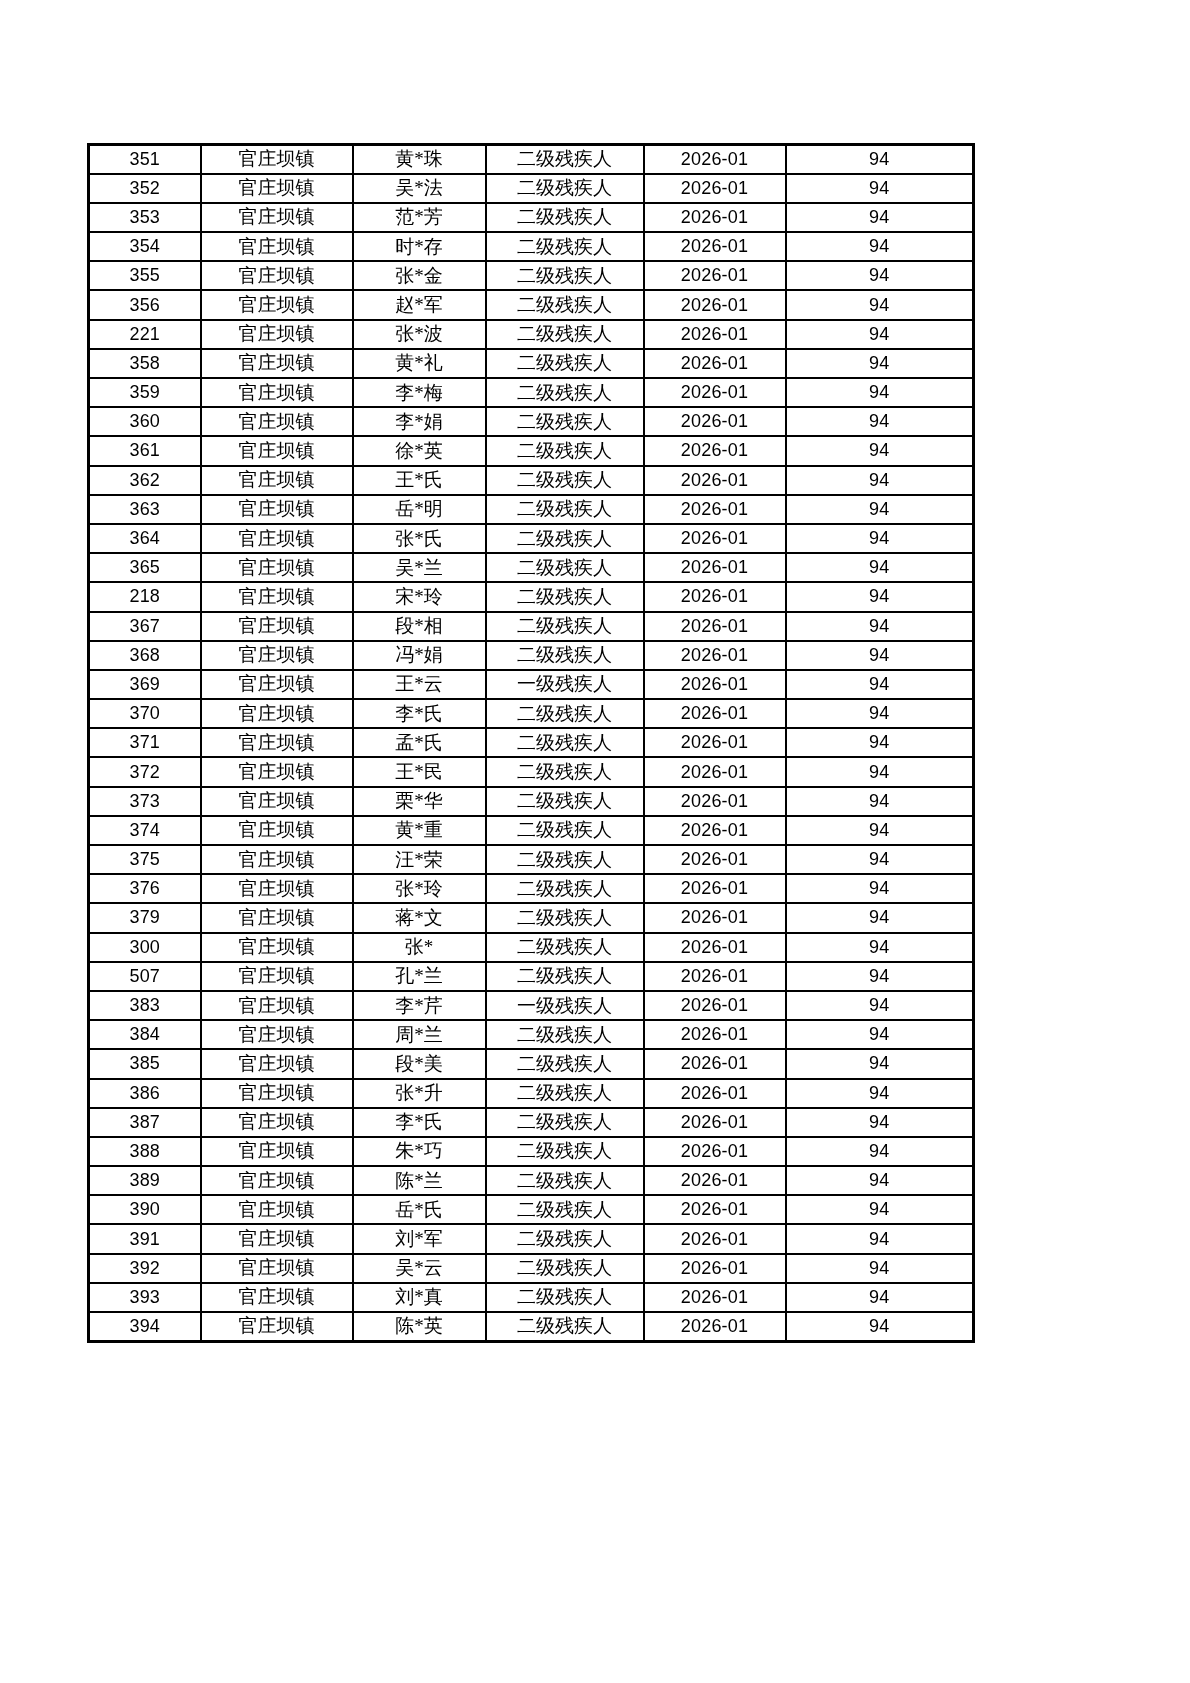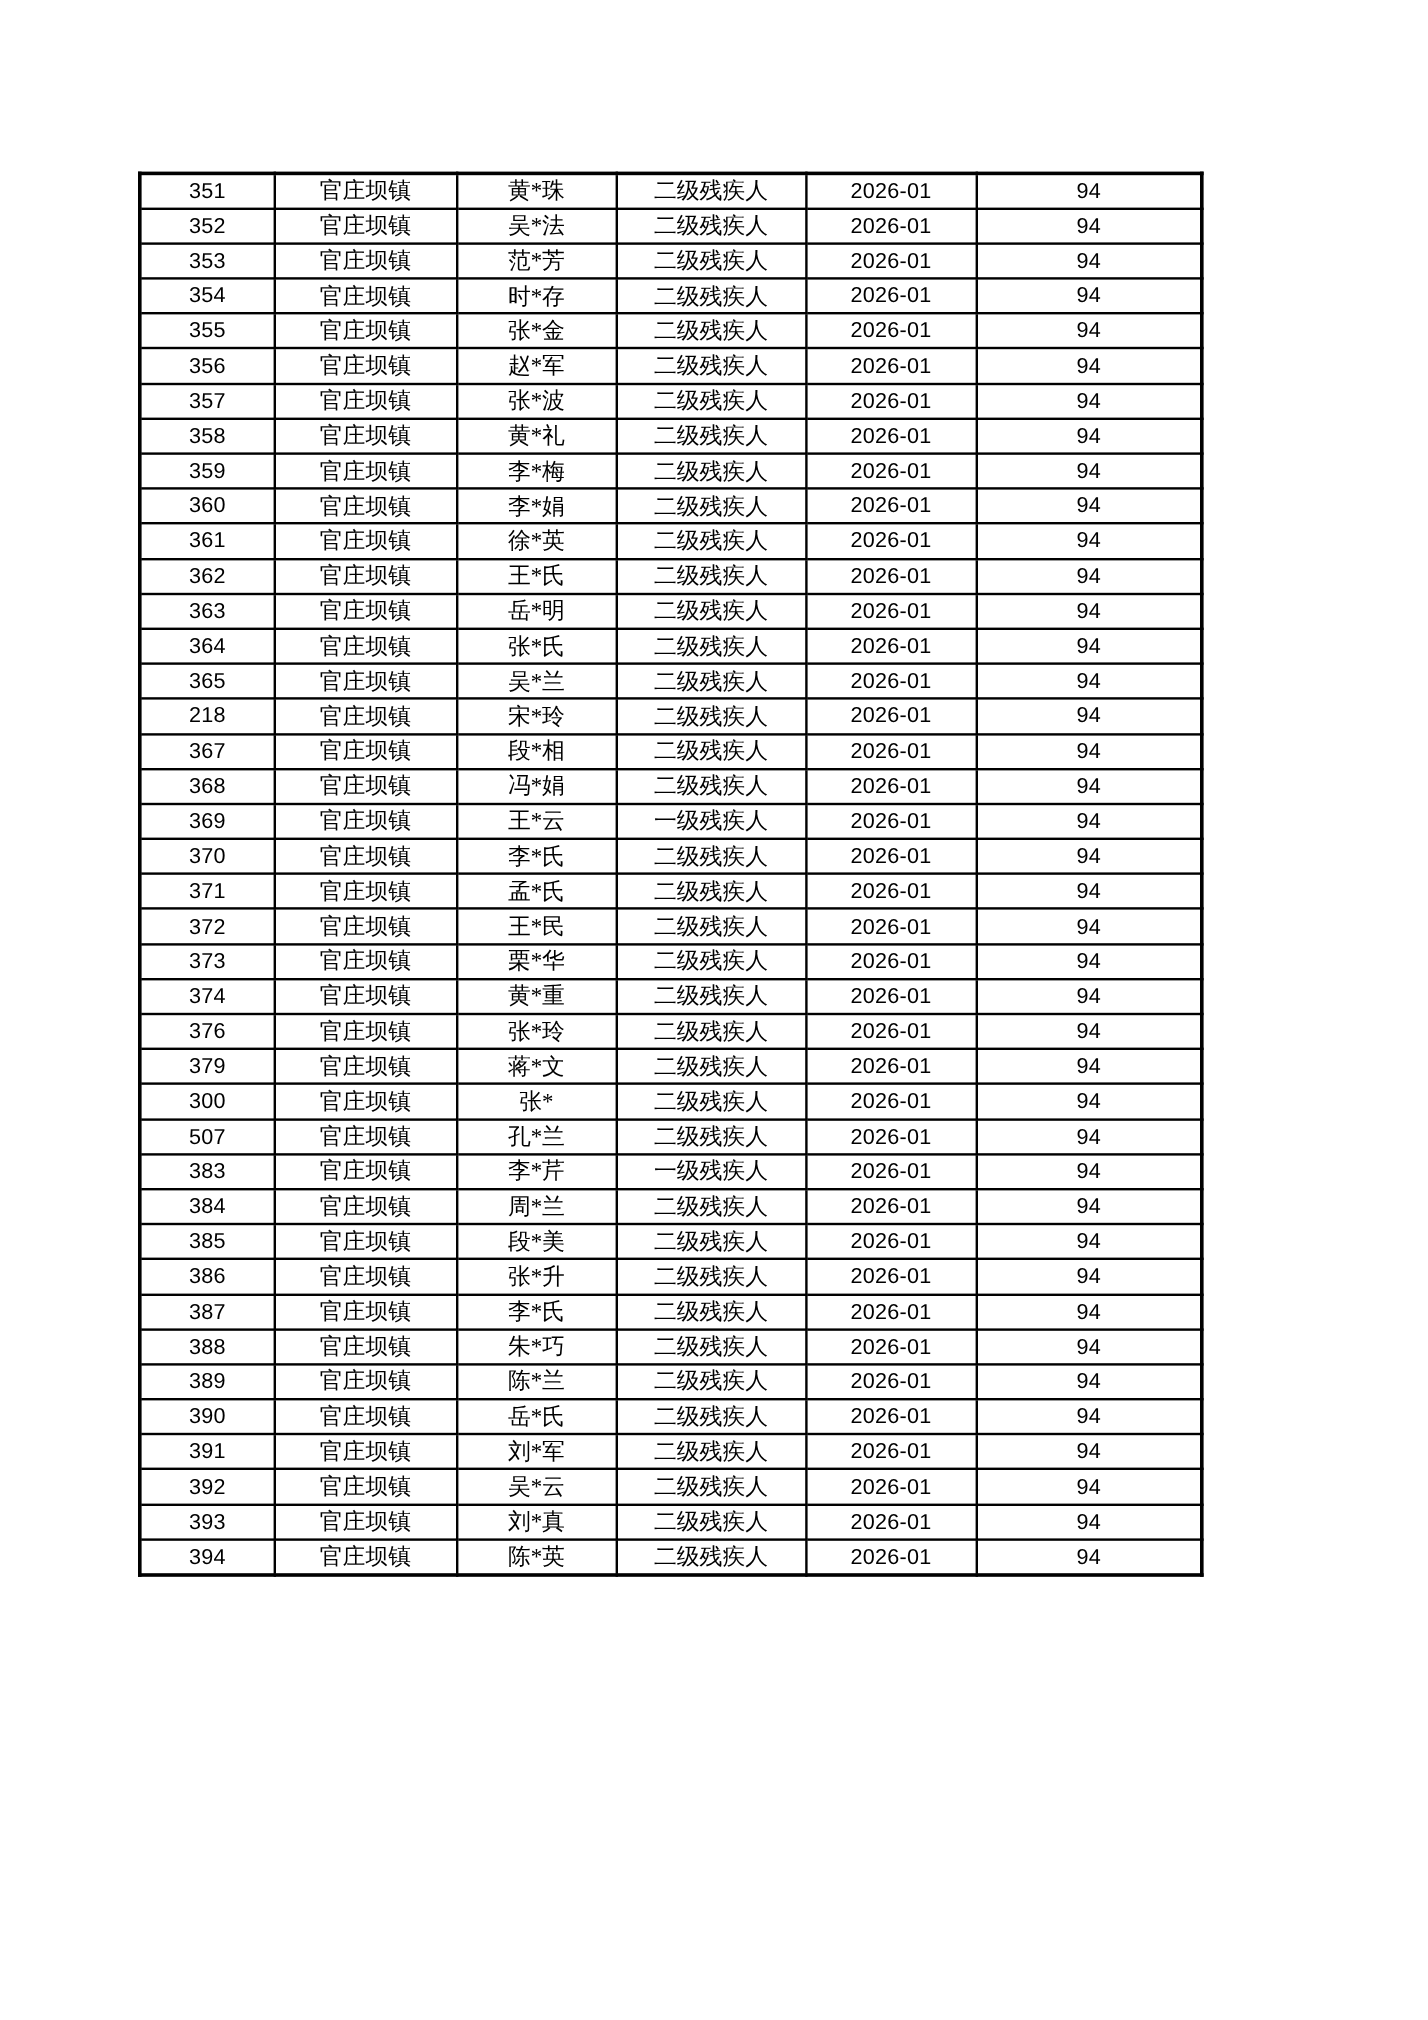--- a/index.html
+++ b/index.html
@@ -10,21 +10,21 @@
   }
   .page {
     position: relative;
     width: 1190px;
     height: 1683px;
     background: #ffffff;
     overflow: hidden;
   }
   table.roster {
     position: absolute;
-    left: 115px;
+    left: 87px;
     top: 143px;
     width: 885px;
     border-collapse: collapse;
     table-layout: fixed;
     border: 3px solid #000000;
   }
   table.roster td {
     border: 2px solid #000000;
     height: 29.2px;
     text-align: center;
@@ -107,21 +107,21 @@
     </tr>
         <tr>
       <td class="num">356</td>
       <td class="cjk">官庄坝镇</td>
       <td class="cjk">赵*军</td>
       <td class="cjk">二级残疾人</td>
       <td class="num">2026-01</td>
       <td class="num">94</td>
     </tr>
         <tr>
-      <td class="num">357</td>
+      <td class="num">221</td>
       <td class="cjk">官庄坝镇</td>
       <td class="cjk">张*波</td>
       <td class="cjk">二级残疾人</td>
       <td class="num">2026-01</td>
       <td class="num">94</td>
     </tr>
         <tr>
       <td class="num">358</td>
       <td class="cjk">官庄坝镇</td>
       <td class="cjk">黄*礼</td>
@@ -246,20 +246,28 @@
       <td class="cjk">官庄坝镇</td>
       <td class="cjk">栗*华</td>
       <td class="cjk">二级残疾人</td>
       <td class="num">2026-01</td>
       <td class="num">94</td>
     </tr>
         <tr>
       <td class="num">374</td>
       <td class="cjk">官庄坝镇</td>
       <td class="cjk">黄*重</td>
+      <td class="cjk">二级残疾人</td>
+      <td class="num">2026-01</td>
+      <td class="num">94</td>
+    </tr>
+        <tr>
+      <td class="num">375</td>
+      <td class="cjk">官庄坝镇</td>
+      <td class="cjk">汪*荣</td>
       <td class="cjk">二级残疾人</td>
       <td class="num">2026-01</td>
       <td class="num">94</td>
     </tr>
         <tr>
       <td class="num">376</td>
       <td class="cjk">官庄坝镇</td>
       <td class="cjk">张*玲</td>
       <td class="cjk">二级残疾人</td>
       <td class="num">2026-01</td>

